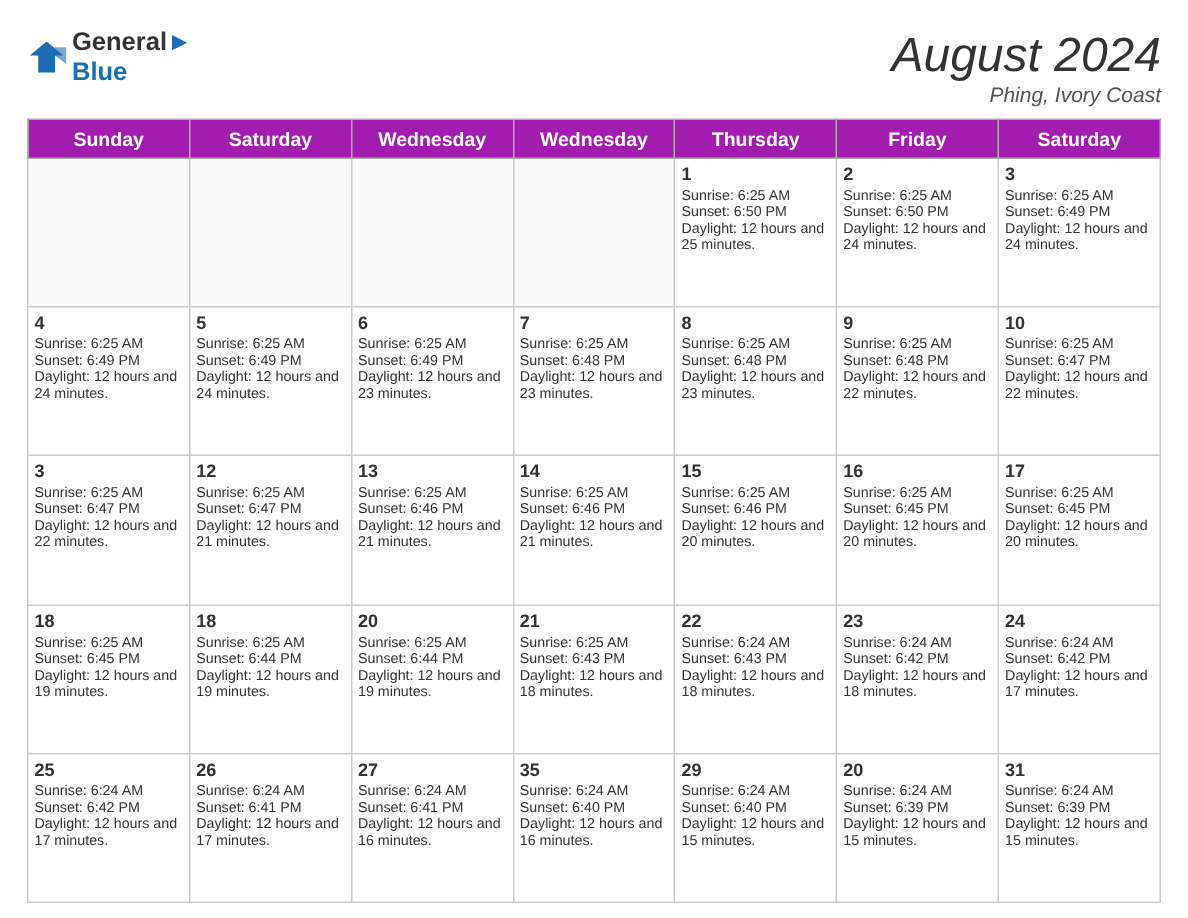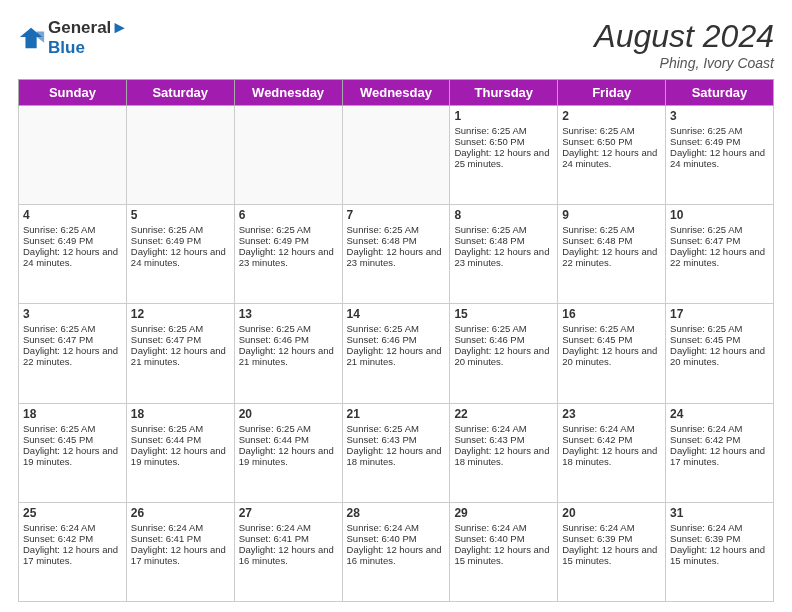--- a/index.html
+++ b/index.html
@@ -290,21 +290,21 @@
             <div>Sunset: 6:41 PM</div>
             <div>Daylight: 12 hours and 17 minutes.</div>
           </td>
           <td>
             <span class="day-num">27</span>
             <div>Sunrise: 6:24 AM</div>
             <div>Sunset: 6:41 PM</div>
             <div>Daylight: 12 hours and 16 minutes.</div>
           </td>
           <td>
-            <span class="day-num">28</span>
+            <span class="day-num">35</span>
             <div>Sunrise: 6:24 AM</div>
             <div>Sunset: 6:40 PM</div>
             <div>Daylight: 12 hours and 16 minutes.</div>
           </td>
           <td>
             <span class="day-num">29</span>
             <div>Sunrise: 6:24 AM</div>
             <div>Sunset: 6:40 PM</div>
             <div>Daylight: 12 hours and 15 minutes.</div>
           </td>

